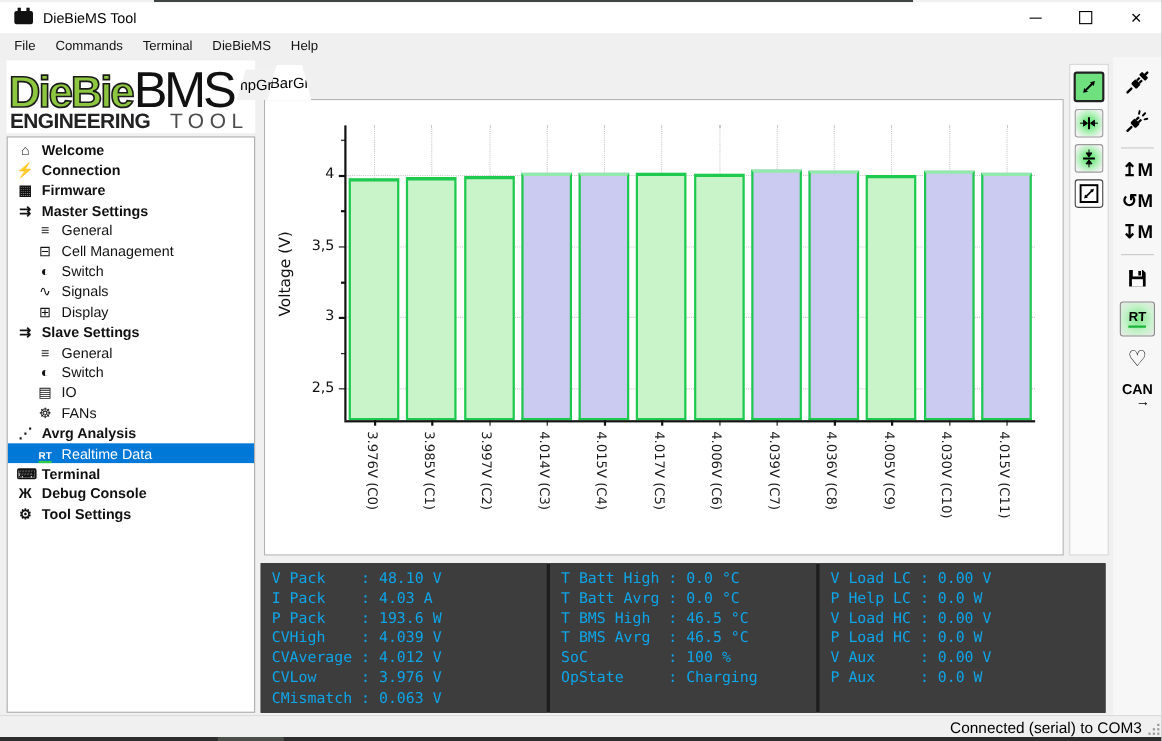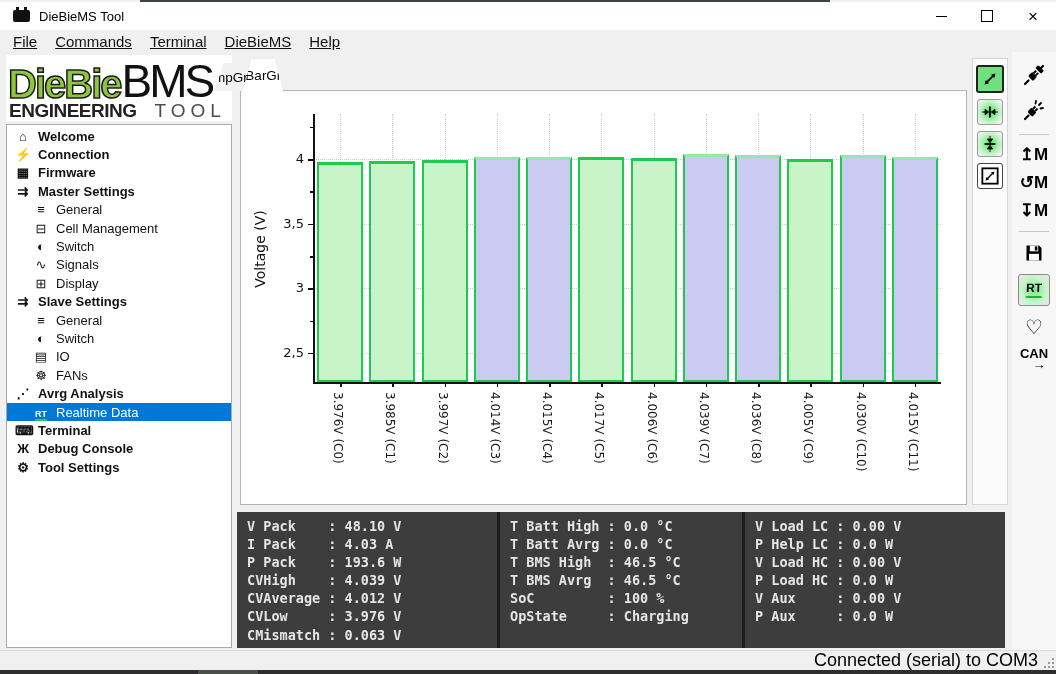--- a/index.html
+++ b/index.html
@@ -15,21 +15,21 @@
   #app-icon:before{content:"";position:absolute;left:3px;top:-3px;width:3px;height:3px;background:#111;}
   #app-icon:after{content:"";position:absolute;right:3px;top:-3px;width:3px;height:3px;background:#111;}
   #title-text{margin-left:9px;font-size:13px;color:#000;}
   #win-controls{margin-left:auto;display:flex;height:100%;}
   .wbtn{width:46px;height:100%;display:flex;align-items:center;justify-content:center;color:#000;}
   .min-glyph{width:11px;height:0;border-top:1.5px solid #000;display:block;}
   .max-glyph{width:10px;height:10px;border:1.2px solid #000;display:block;}
   .close-glyph{font-size:17px;line-height:1;font-weight:300;}
   
   #menubar{position:absolute;left:0;top:30px;width:100%;height:22px;background:#f0f0f0;display:flex;align-items:center;padding-left:4px;box-sizing:border-box;}
-  .menu-item{font-size:15px;color:#111;padding:2px 9px;text-decoration:underline;}
+  .menu-item{font-size:12px;color:#111;padding:2px 9px;}
   
   #logo{position:absolute;left:6px;top:55px;width:226px;height:66px;background:#fff;overflow:hidden;}
   #logo .row1{display:flex;align-items:flex-end;line-height:0.9;margin-top:6px;}
   #logo-diebie{font-size:40px;font-weight:800;color:#8dc63f;letter-spacing:-2px;margin-left:2px;
                -webkit-text-stroke:1.5px #1a1a1a;font-stretch:condensed;}
   #logo-bms{font-size:46px;font-weight:300;color:#111;letter-spacing:-3px;font-stretch:ultra-condensed;margin-left:1px;}
   #logo .row2{display:flex;align-items:baseline;margin-top:-2px;gap:14px;}
   #logo-eng{font-size:19px;font-weight:800;color:#222;letter-spacing:-0.5px;margin-left:3px;font-stretch:condensed;}
   #logo-tool{font-size:19px;font-weight:400;color:#4c4c4c;letter-spacing:5px;margin-left:4px;}
   
@@ -76,24 +76,24 @@
   .tb-text{font-size:17px;font-weight:600;line-height:1;}
   .tb-btn{width:30px;height:30px;border-radius:3px;display:flex;align-items:center;justify-content:center;}
   .tb-btn.active{border:1px solid #8a8a8a;background:radial-gradient(circle,#7ce889 0%,#c9f2cd 60%,#e9e9e9 100%);}
   .rt-big{font-size:12px;font-weight:bold;border-bottom:2.5px solid #19b53a;line-height:1.15;transform:skewX(-2deg);}
   .can-label{font-size:13px;font-weight:bold;line-height:0.9;}
   .can-arrow{font-size:13px;line-height:0.7;margin-left:10px;}
   .heart-glyph{font-size:20px;line-height:1;}
   
   #telemetry{position:absolute;left:237px;top:512px;width:768px;height:136px;background:#1d1d1d;display:flex;gap:3px;}
   .tpanel{background:#3d3d3d;height:100%;box-sizing:border-box;padding:5px 0 0 10px;overflow:hidden;}
-  .tline{font-family:"DejaVu Sans Mono","Liberation Mono",monospace;font-size:13.5px;color:#e5e5e5;line-height:18.1px;white-space:pre;font-weight:bold;}
+  .tline{font-family:"DejaVu Sans Mono","Liberation Mono",monospace;font-size:13.5px;color:#0ea5e9;line-height:18.1px;white-space:pre;}
   
   #statusbar{position:absolute;left:0;top:650px;width:100%;height:20px;background:#f0f0f0;border-top:1px solid #dcdcdc;box-sizing:border-box;display:flex;align-items:center;}
-  #status-text{margin-left:auto;margin-right:18px;font-size:18px;color:#000;}
+  #status-text{margin-left:auto;margin-right:18px;font-size:14px;color:#000;}
   #resize-grip{position:absolute;right:2px;bottom:2px;width:10px;height:10px;}
   #resize-grip i{position:absolute;width:2px;height:2px;background:#9a9a9a;}
   svg{display:block;}
 </style>
 </head>
 <body>
 
 <div id="window">
   <div id="top-strip"></div>
 

